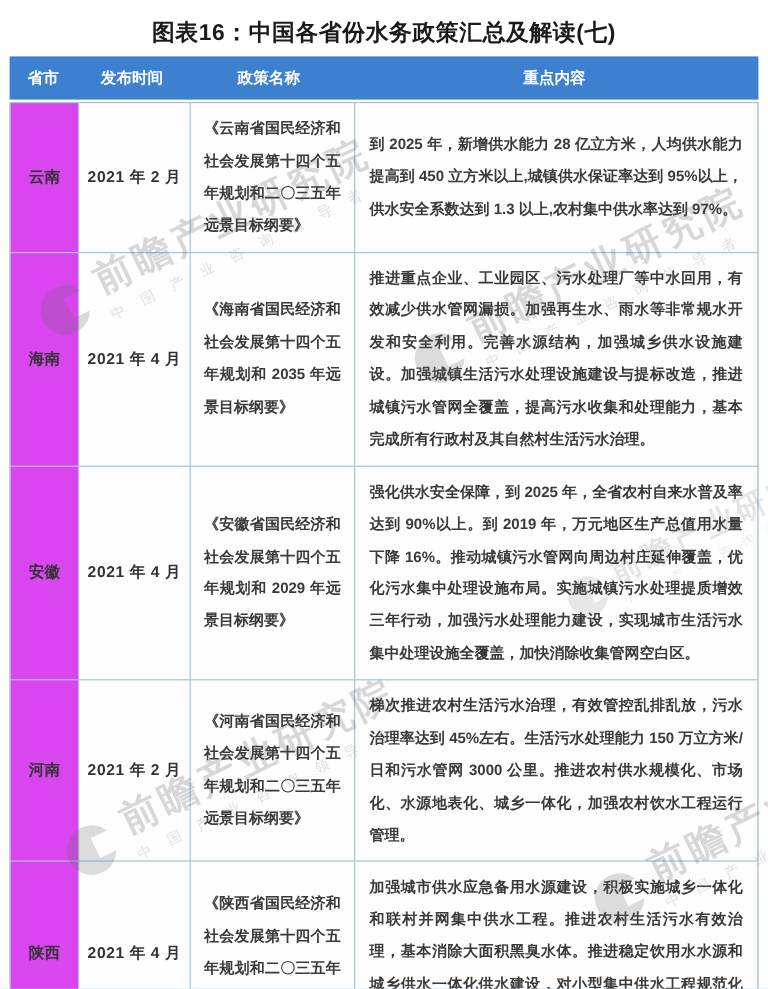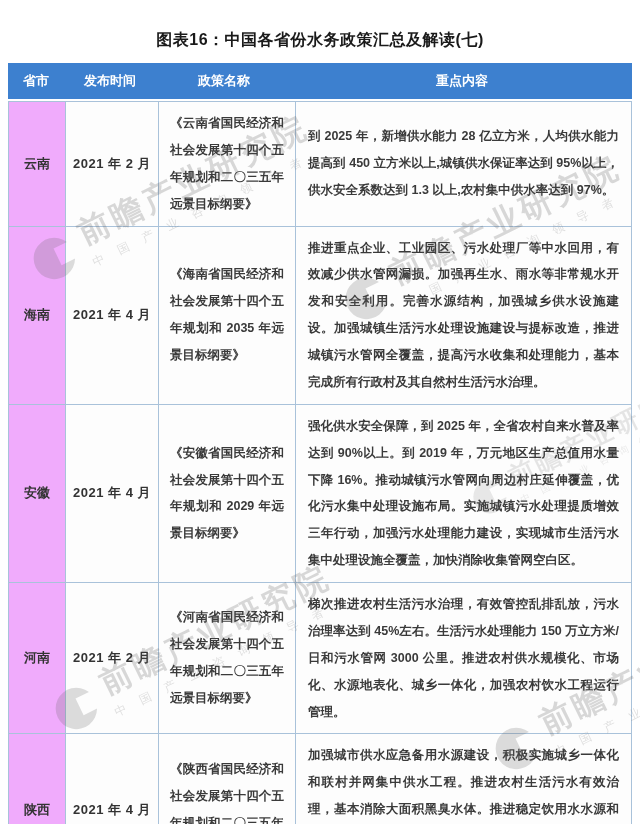--- a/index.html
+++ b/index.html
@@ -7,24 +7,24 @@
     width:640px;height:824px;
     background:#ffffff;
     font-family:"Liberation Sans","DejaVu Sans",sans-serif;
     color:#333;
     position:relative;
     overflow:hidden;
   }
   .page{position:relative;width:640px;height:824px;}
   .title{
     text-align:center;
-    font-size:16px;
+    font-size:19px;
     font-weight:bold;
     color:#1a1a1a;
-    padding-top:30px;
+    padding-top:14px;
     height:33px;
     letter-spacing:0.5px;
   }
   .table{
     margin:0 8px;
     position:relative;
     z-index:1;
   }
   .thead{
     display:grid;
@@ -48,21 +48,21 @@
     gap:1px;
   }
   .cell{
     background:#fdfdfd;
     display:flex;
     align-items:center;
     box-sizing:border-box;
     font-weight:bold;
   }
   .cell-province{
-    background:#f0abfc;
+    background:#d946ef;
     justify-content:center;
     font-size:13px;
     color:#333;
   }
   .cell-date{
     justify-content:center;
     font-size:13px;
     color:#333;
     letter-spacing:0.5px;
   }

